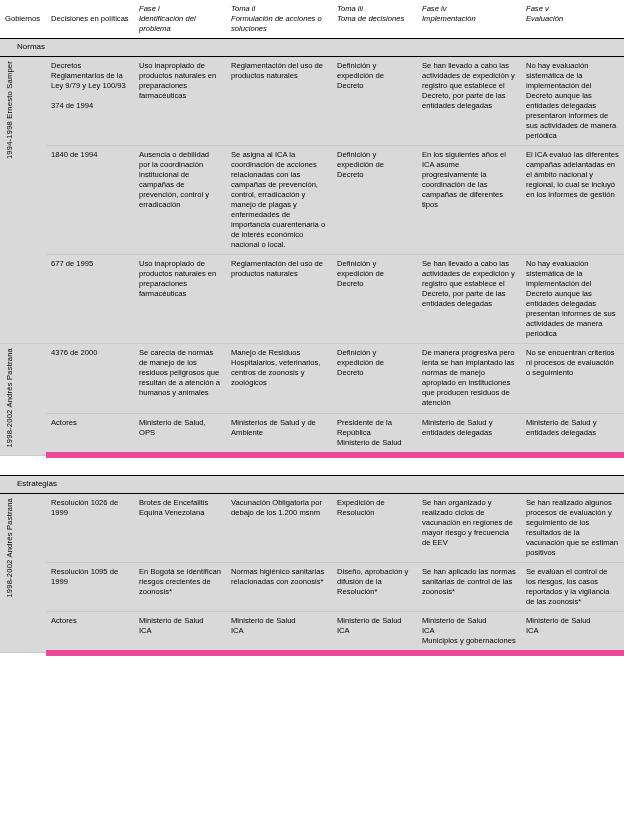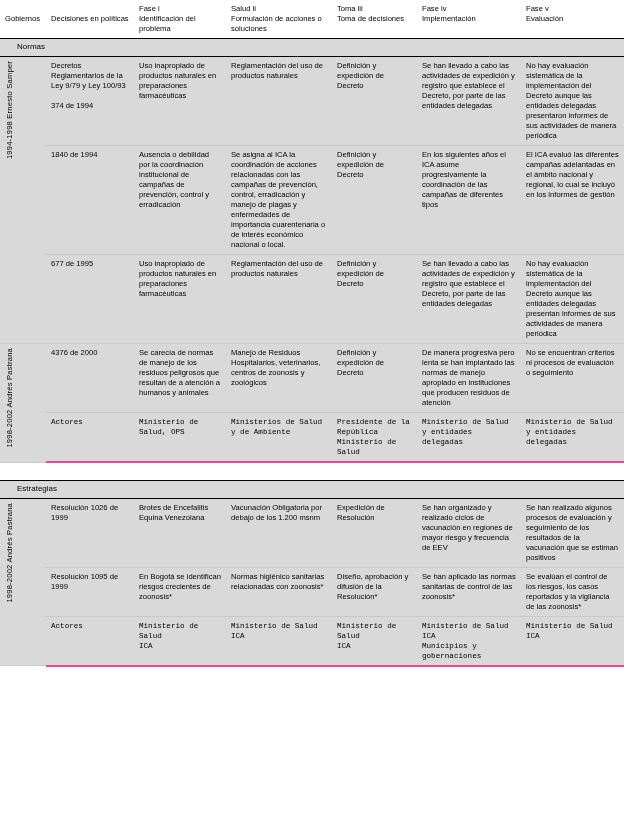--- a/index.html
+++ b/index.html
@@ -43,21 +43,21 @@
   
   thead th{
     text-align:center;
     font-size:8.2px;
     line-height:1.3;
     padding:5px 4px 7px 4px;
     vertical-align:top;
     border-bottom:1px solid #000;
   }
   thead th.gob{vertical-align:middle;}
-  .phase-label{display:block;}
+  .phase-label{display:block;font-style:italic;}
 
   
   tr.band td{
     background:#d9d9d9;
     border-top:1px solid #000;
     border-bottom:1px solid #000;
     font-size:8px;
     padding:3px 5px;
   }
   tr.band td.bandlabel{padding-left:17px;}
@@ -76,21 +76,21 @@
   }
   td.vert .rot{
     writing-mode:vertical-rl;
     transform:rotate(180deg);
     white-space:nowrap;
     font-size:7.6px;
     letter-spacing:.2px;
     display:inline-block;
   }
   tr.rowline > td{border-bottom:1px solid #c9c9c9;}
-  tr.heavy > td{border-bottom:2px solid #ec4899;font-family:Liberation Mono, monospace;}
+  tr.heavy > td{border-bottom:6px solid #ec4899;}
   .spacer td{height:9px;background:#fff;border:0;padding:0;}
 </style>
 </head>
 <body>
 
 <div id="sheet">
 
 <table class="matrix">
   <colgroup>
     <col class="c-gob">
@@ -103,21 +103,21 @@
   </colgroup>
   <thead>
     <tr>
       <th class="gob">Gobiernos</th>
       <th class="gob">Decisiones en políticas</th>
       <th>
         <span class="phase-label">Fase i</span>
         <span class="phase-label">Identificación del problema</span>
       </th>
       <th>
-        <span class="phase-label">Salud ii</span>
+        <span class="phase-label">Toma ii</span>
         <span class="phase-label">Formulación de acciones o soluciones</span>
       </th>
       <th>
         <span class="phase-label">Toma iii</span>
         <span class="phase-label">Toma de decisiones</span>
       </th>
       <th>
         <span class="phase-label">Fase iv</span>
         <span class="phase-label">Implementación</span>
       </th>

